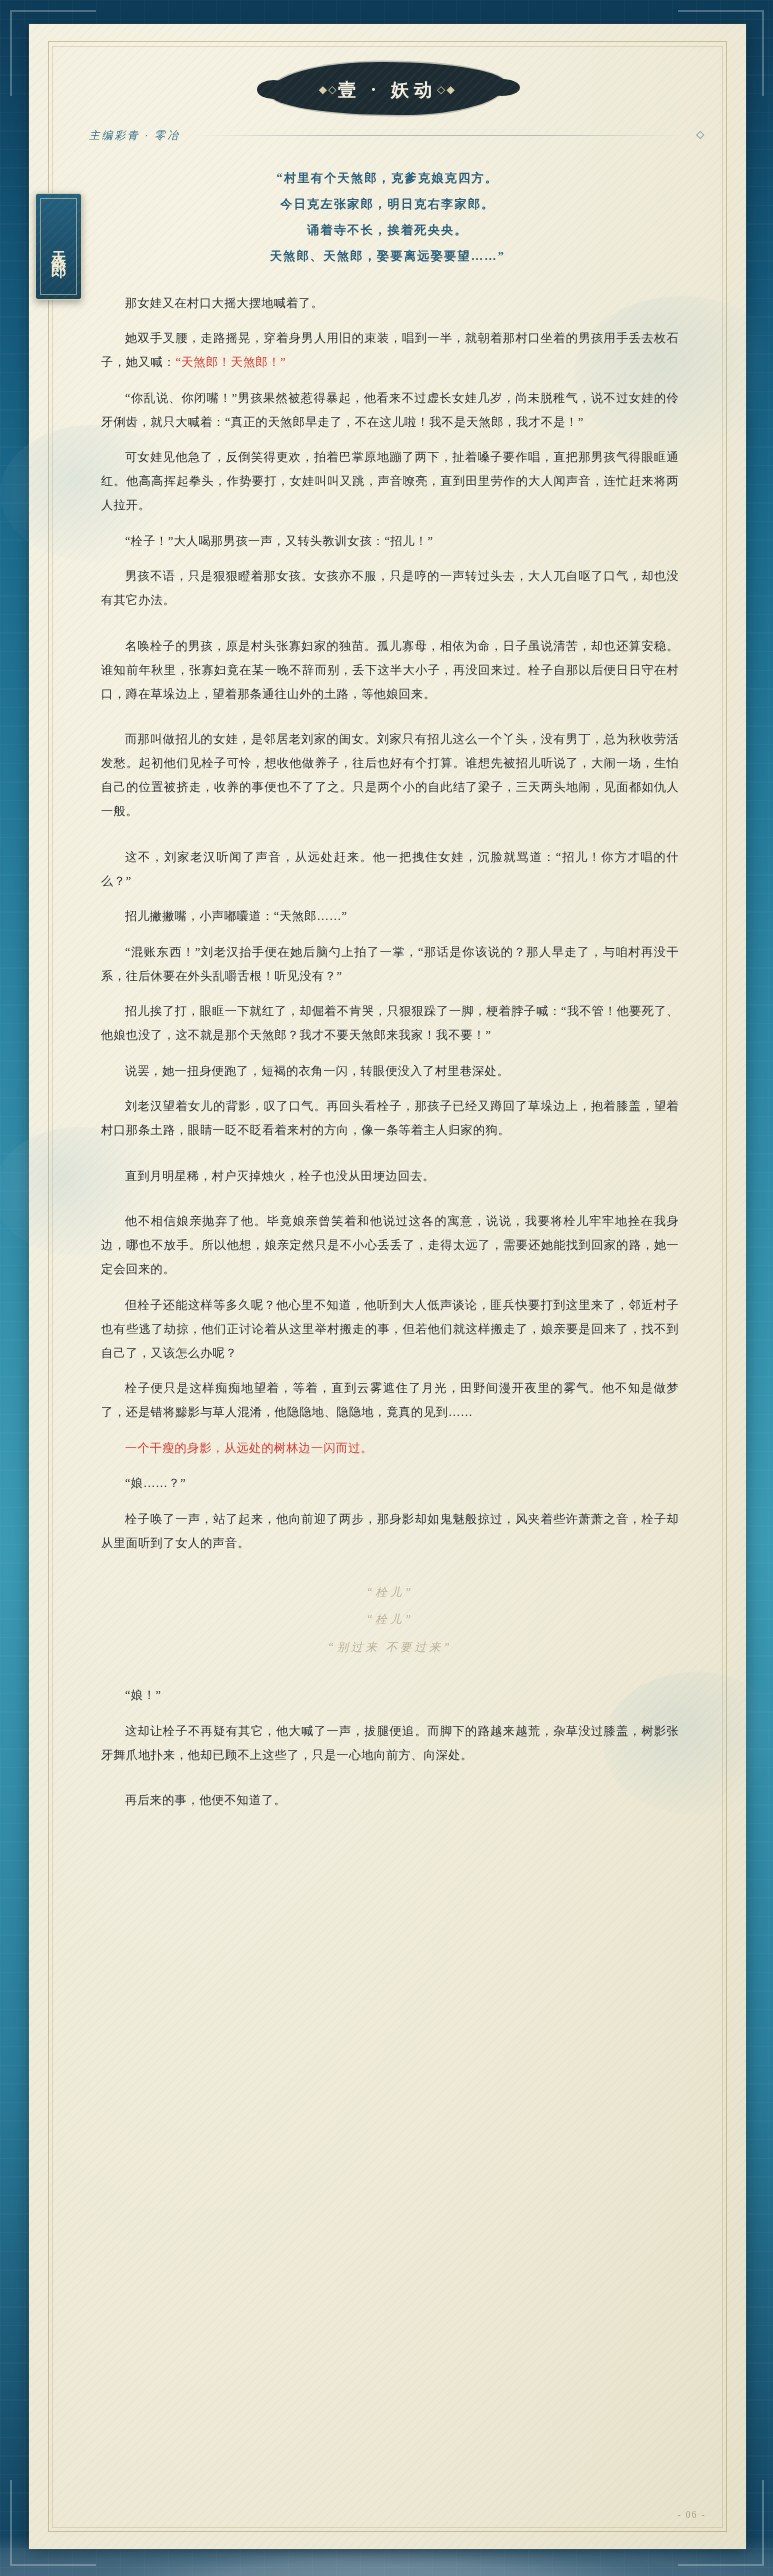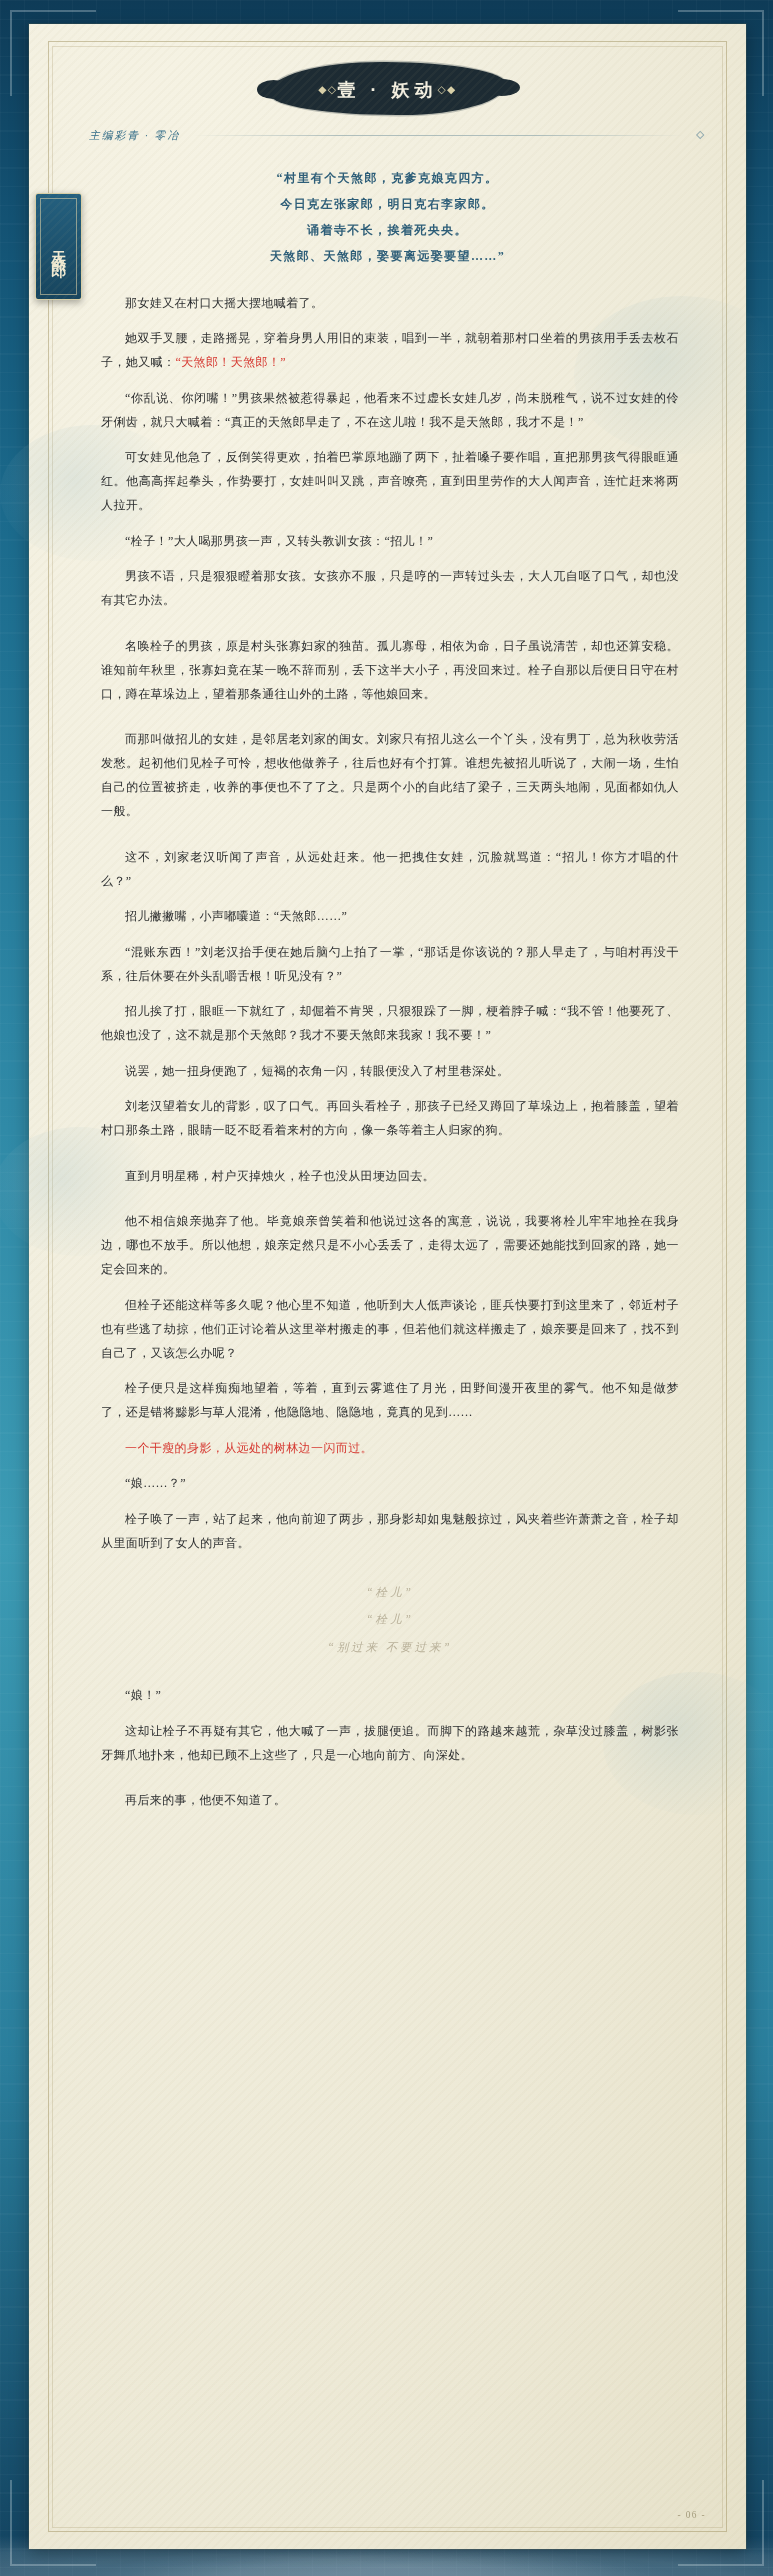--- a/index.html
+++ b/index.html
@@ -115,21 +115,21 @@
     border-radius: 50%;
   }
   .ink-blob::before { width: 33px; height: 18.6px; left: -13px; top: 18.6px; }
   .ink-blob::after  { width: 37px; height: 17px; right: -14.3px; top: 17px; }
   .banner-title {
     position: relative;
     z-index: 2;
     color: #f3efe0;
     font-size: 18px;
     letter-spacing: 5px;
-    font-family: Liberation Sans, sans-serif;
+    font-family: Liberation Serif, serif;
     font-weight: bold;
     white-space: nowrap;
   }
   .banner-diamond {
     color: #d9d0a8;
     font-size: 10.7px;
     letter-spacing: 1.4px;
     position: relative;
     z-index: 2;
   }

